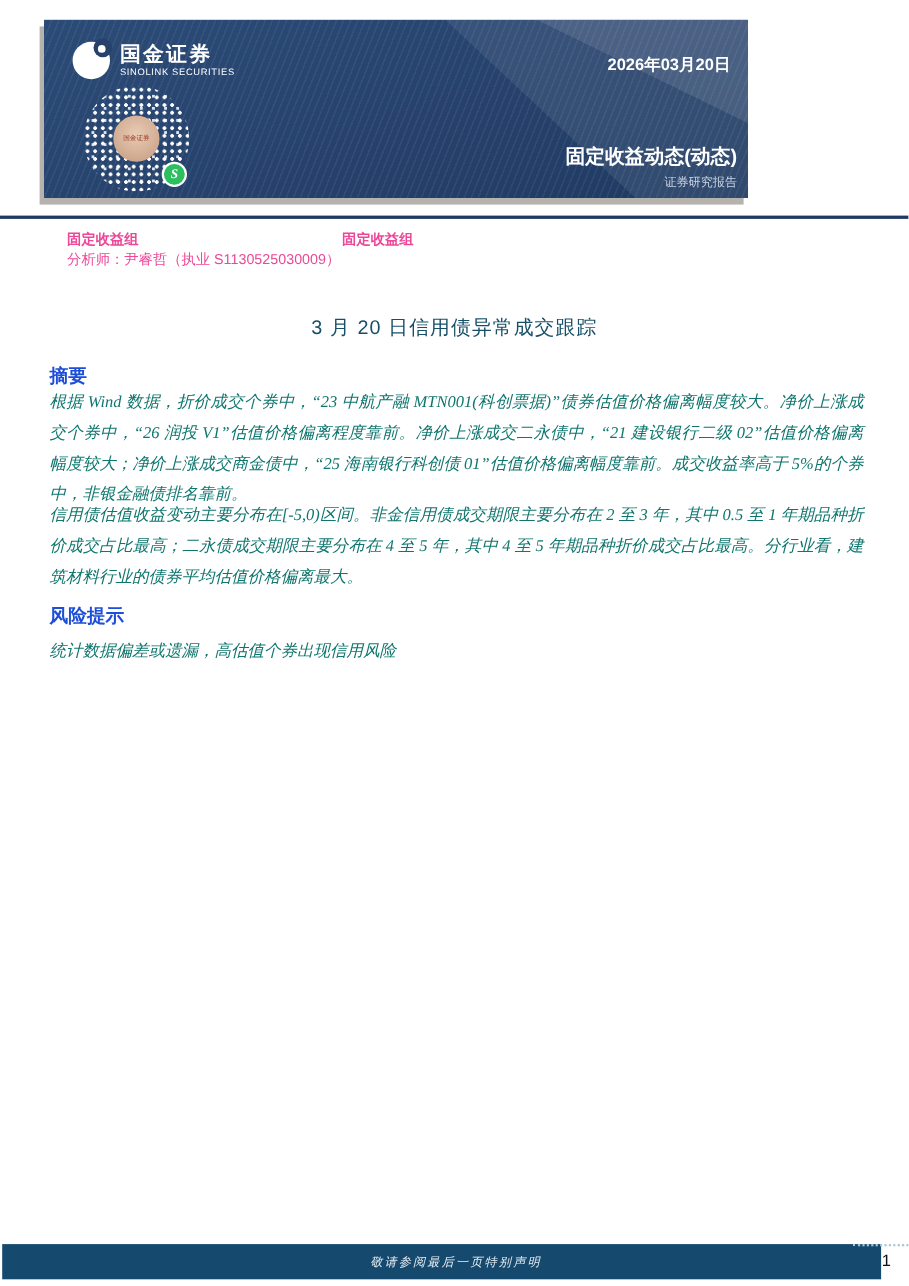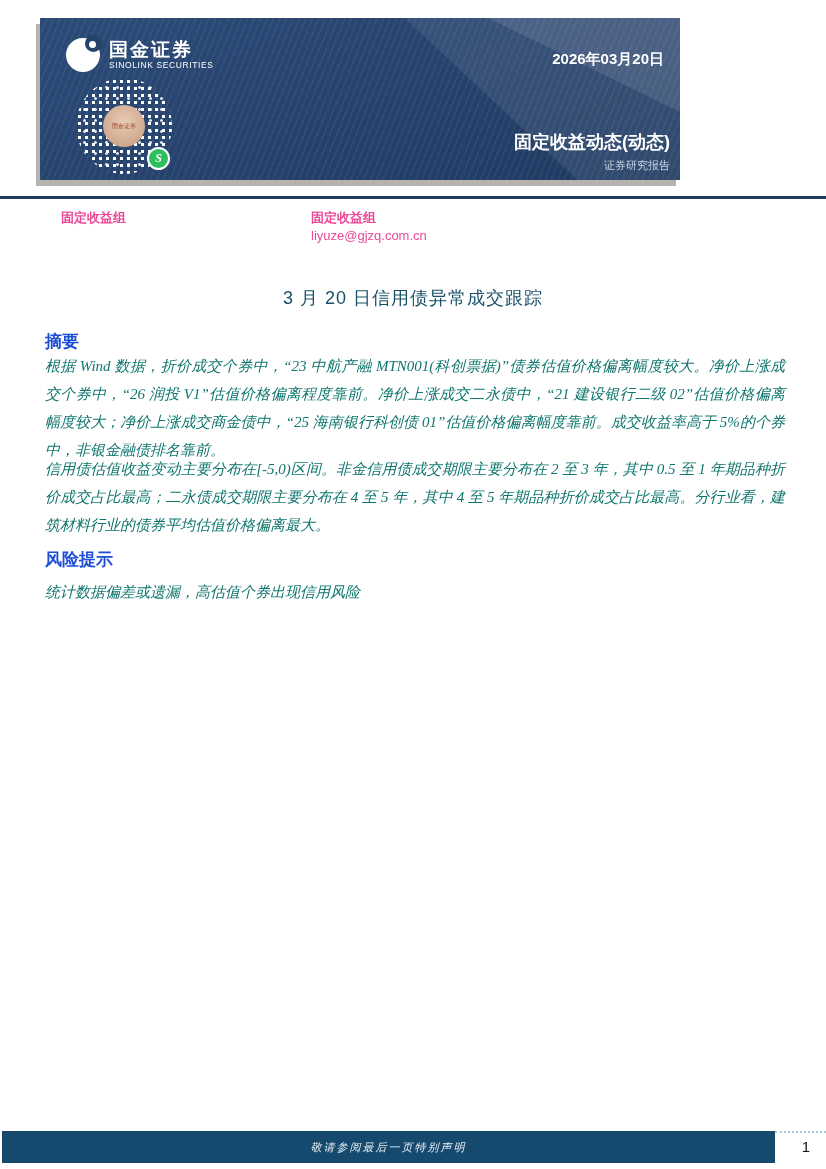--- a/index.html
+++ b/index.html
@@ -60,21 +60,21 @@
   .summary-heading{top:330px;}
   .risk-heading{top:548px;}
   .body-para{position:absolute;left:45px;width:740px;color:#0f766e;
     font-family:"Liberation Serif",serif;font-style:italic;
     font-size:15px;line-height:28px;text-align:justify;}
   .para1{top:352px;}
   .para2{top:455px;}
   .risk-text{top:578px;width:740px;}
   
   .footer-bar{position:absolute;left:2px;top:1131px;width:773px;height:32px;background:#154a6e;
-    display:flex;align-items:center;justify-content:center;}
+    display:flex;align-items:center;justify-content:center;padding-left:26px;}
   .footer-bar span{color:#e8eef4;font-size:11px;letter-spacing:2px;
     font-family:"Liberation Serif",serif;font-style:italic;}
   .pagenum-rule{position:absolute;left:775px;top:1131px;width:51px;height:0;
     border-top:2px dotted #a7c6d6;}
   .page-number{position:absolute;right:16px;top:1138px;font-size:15px;color:#111111;}
 </style>
 </head>
 <body>
 
 <div class="banner">
@@ -101,24 +101,24 @@
     </div>
     <div class="qr-wechat">S</div>
   </div>
 </div>
 
 <div class="rule"></div>
 
 <div class="analysts">
   <div class="analyst-col">
     <div class="analyst-group">固定收益组</div>
+    <div class="analyst-line">分析师：尹睿哲（执业 S1130525030009）</div>
   </div>
   <div class="analyst-col">
     <div class="analyst-group">固定收益组</div>
-    <div class="analyst-email">liyuze@gjzq.com.cn</div>
   </div>
 </div>
 
 <div class="doc-title">3 月 20 日信用债异常成交跟踪</div>
 
 <div class="sec-heading summary-heading">摘要</div>
 <div class="body-para para1">根据 Wind 数据，折价成交个券中，“23 中航产融 MTN001(科创票据)”债券估值价格偏离幅度较大。净价上涨成交个券中，“26 润投 V1”估值价格偏离程度靠前。净价上涨成交二永债中，“21 建设银行二级 02”估值价格偏离幅度较大；净价上涨成交商金债中，“25 海南银行科创债 01”估值价格偏离幅度靠前。成交收益率高于 5%的个券中，非银金融债排名靠前。</div>
 <div class="body-para para2">信用债估值收益变动主要分布在[-5,0)区间。非金信用债成交期限主要分布在 2 至 3 年，其中 0.5 至 1 年期品种折价成交占比最高；二永债成交期限主要分布在 4 至 5 年，其中 4 至 5 年期品种折价成交占比最高。分行业看，建筑材料行业的债券平均估值价格偏离最大。</div>
 
 <div class="sec-heading risk-heading">风险提示</div>

